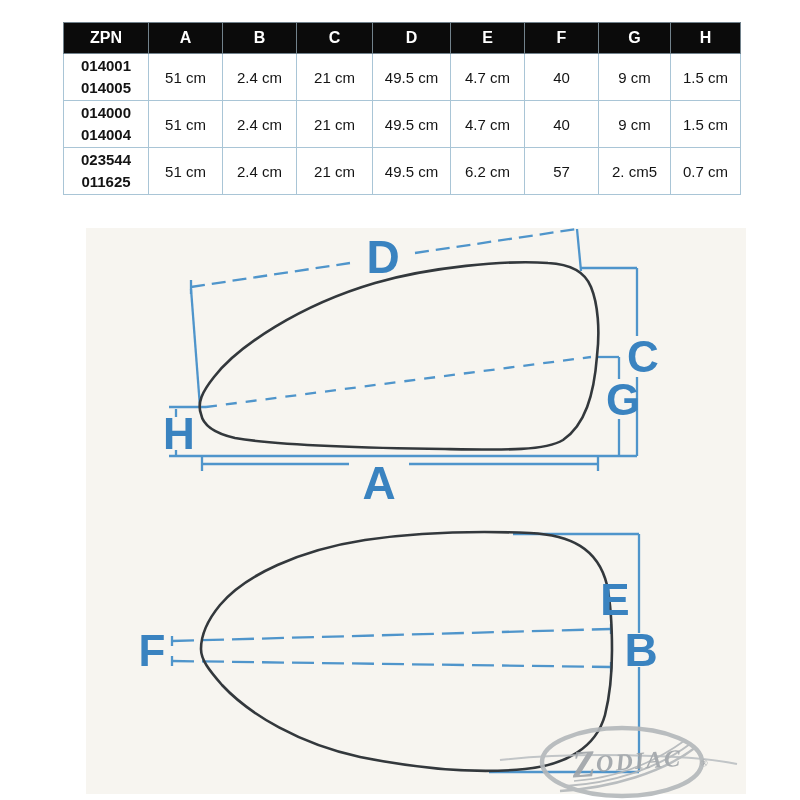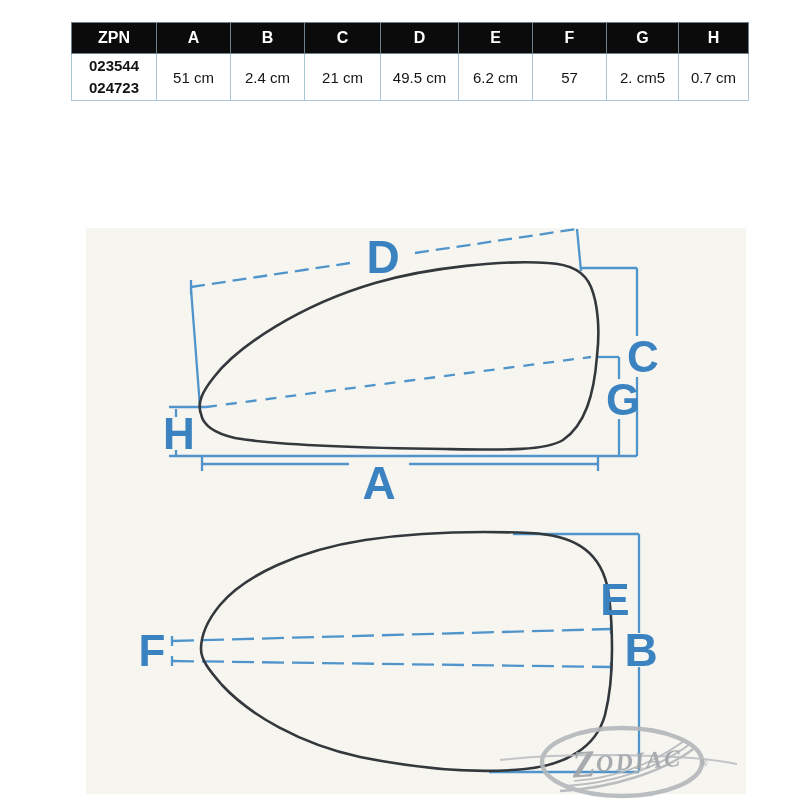--- a/index.html
+++ b/index.html
@@ -1,18 +1,18 @@
 <!DOCTYPE html>
 <html><head>
 <meta charset="utf-8">
 <style>
   html,body { margin:0; padding:0; width:800px; height:800px; background:#ffffff; overflow:hidden; }
   .page { position:relative; width:800px; height:800px; font-family:"Liberation Sans",sans-serif; }
   .scan-bg { position:absolute; left:86px; top:228px; width:660px; height:566px; background:#f7f5f0; }
-  table.dim-table { position:absolute; left:71px; top:22px; width:677px; border-collapse:collapse; table-layout:fixed; }
+  table.dim-table { position:absolute; left:63px; top:22px; width:677px; border-collapse:collapse; table-layout:fixed; }
   table.dim-table th {
     background:#0b0b0b; color:#ffffff; font-size:16px; font-weight:bold;
     height:30px; border:1px solid #72828c; text-align:center; padding:0;
   }
   table.dim-table td {
     border:1px solid #a9c5d6; background:#ffffff; color:#141414;
     text-align:center; vertical-align:middle; font-size:15px; height:46px; padding:0;
   }
   table.dim-table td.zpn { font-weight:bold; line-height:1.5; font-size:15px; }
   svg.diagram { position:absolute; left:0; top:0; width:800px; height:800px; }
@@ -46,22 +46,50 @@
           <th>D</th>
           <th>E</th>
           <th>F</th>
           <th>G</th>
           <th>H</th>
         </tr>
       </thead>
     <tbody>
         <tr>
           <td class="zpn">
+            <div>014001</div>
+            <div>014005</div>
+          </td>
+          <td>51 cm</td>
+          <td>2.4 cm</td>
+          <td>21 cm</td>
+          <td>49.5 cm</td>
+          <td>4.7 cm</td>
+          <td>40</td>
+          <td>9 cm</td>
+          <td>1.5 cm</td>
+        </tr>
+        <tr>
+          <td class="zpn">
+            <div>014000</div>
+            <div>014004</div>
+          </td>
+          <td>51 cm</td>
+          <td>2.4 cm</td>
+          <td>21 cm</td>
+          <td>49.5 cm</td>
+          <td>4.7 cm</td>
+          <td>40</td>
+          <td>9 cm</td>
+          <td>1.5 cm</td>
+        </tr>
+        <tr>
+          <td class="zpn">
             <div>023544</div>
-            <div>024723</div>
+            <div>011625</div>
           </td>
           <td>51 cm</td>
           <td>2.4 cm</td>
           <td>21 cm</td>
           <td>49.5 cm</td>
           <td>6.2 cm</td>
           <td>57</td>
           <td>2. cm5</td>
           <td>0.7 cm</td>
         </tr>

